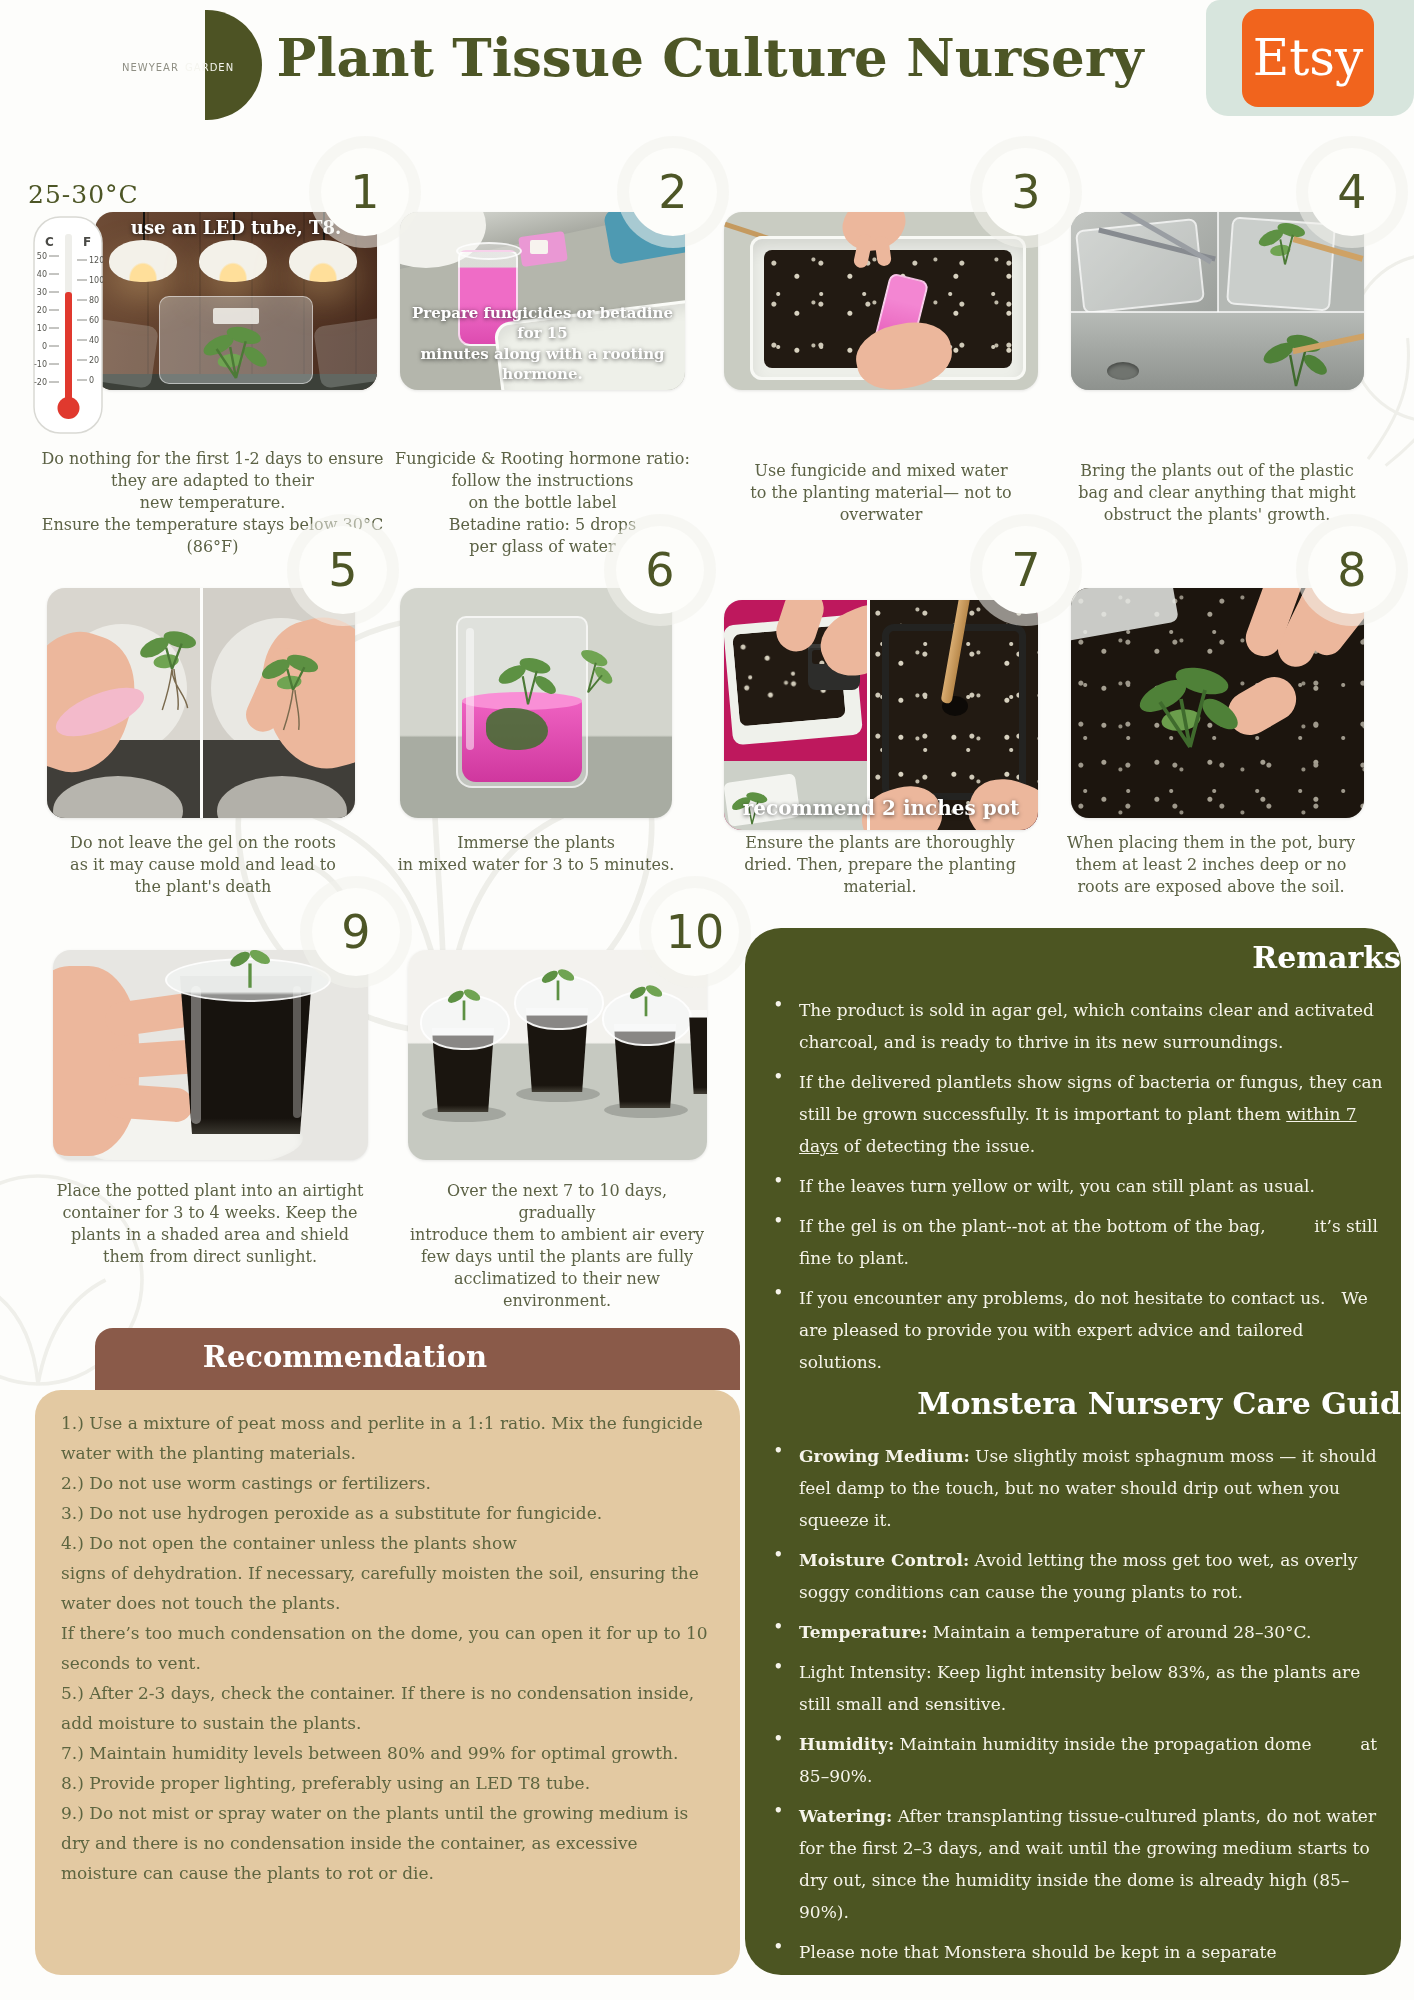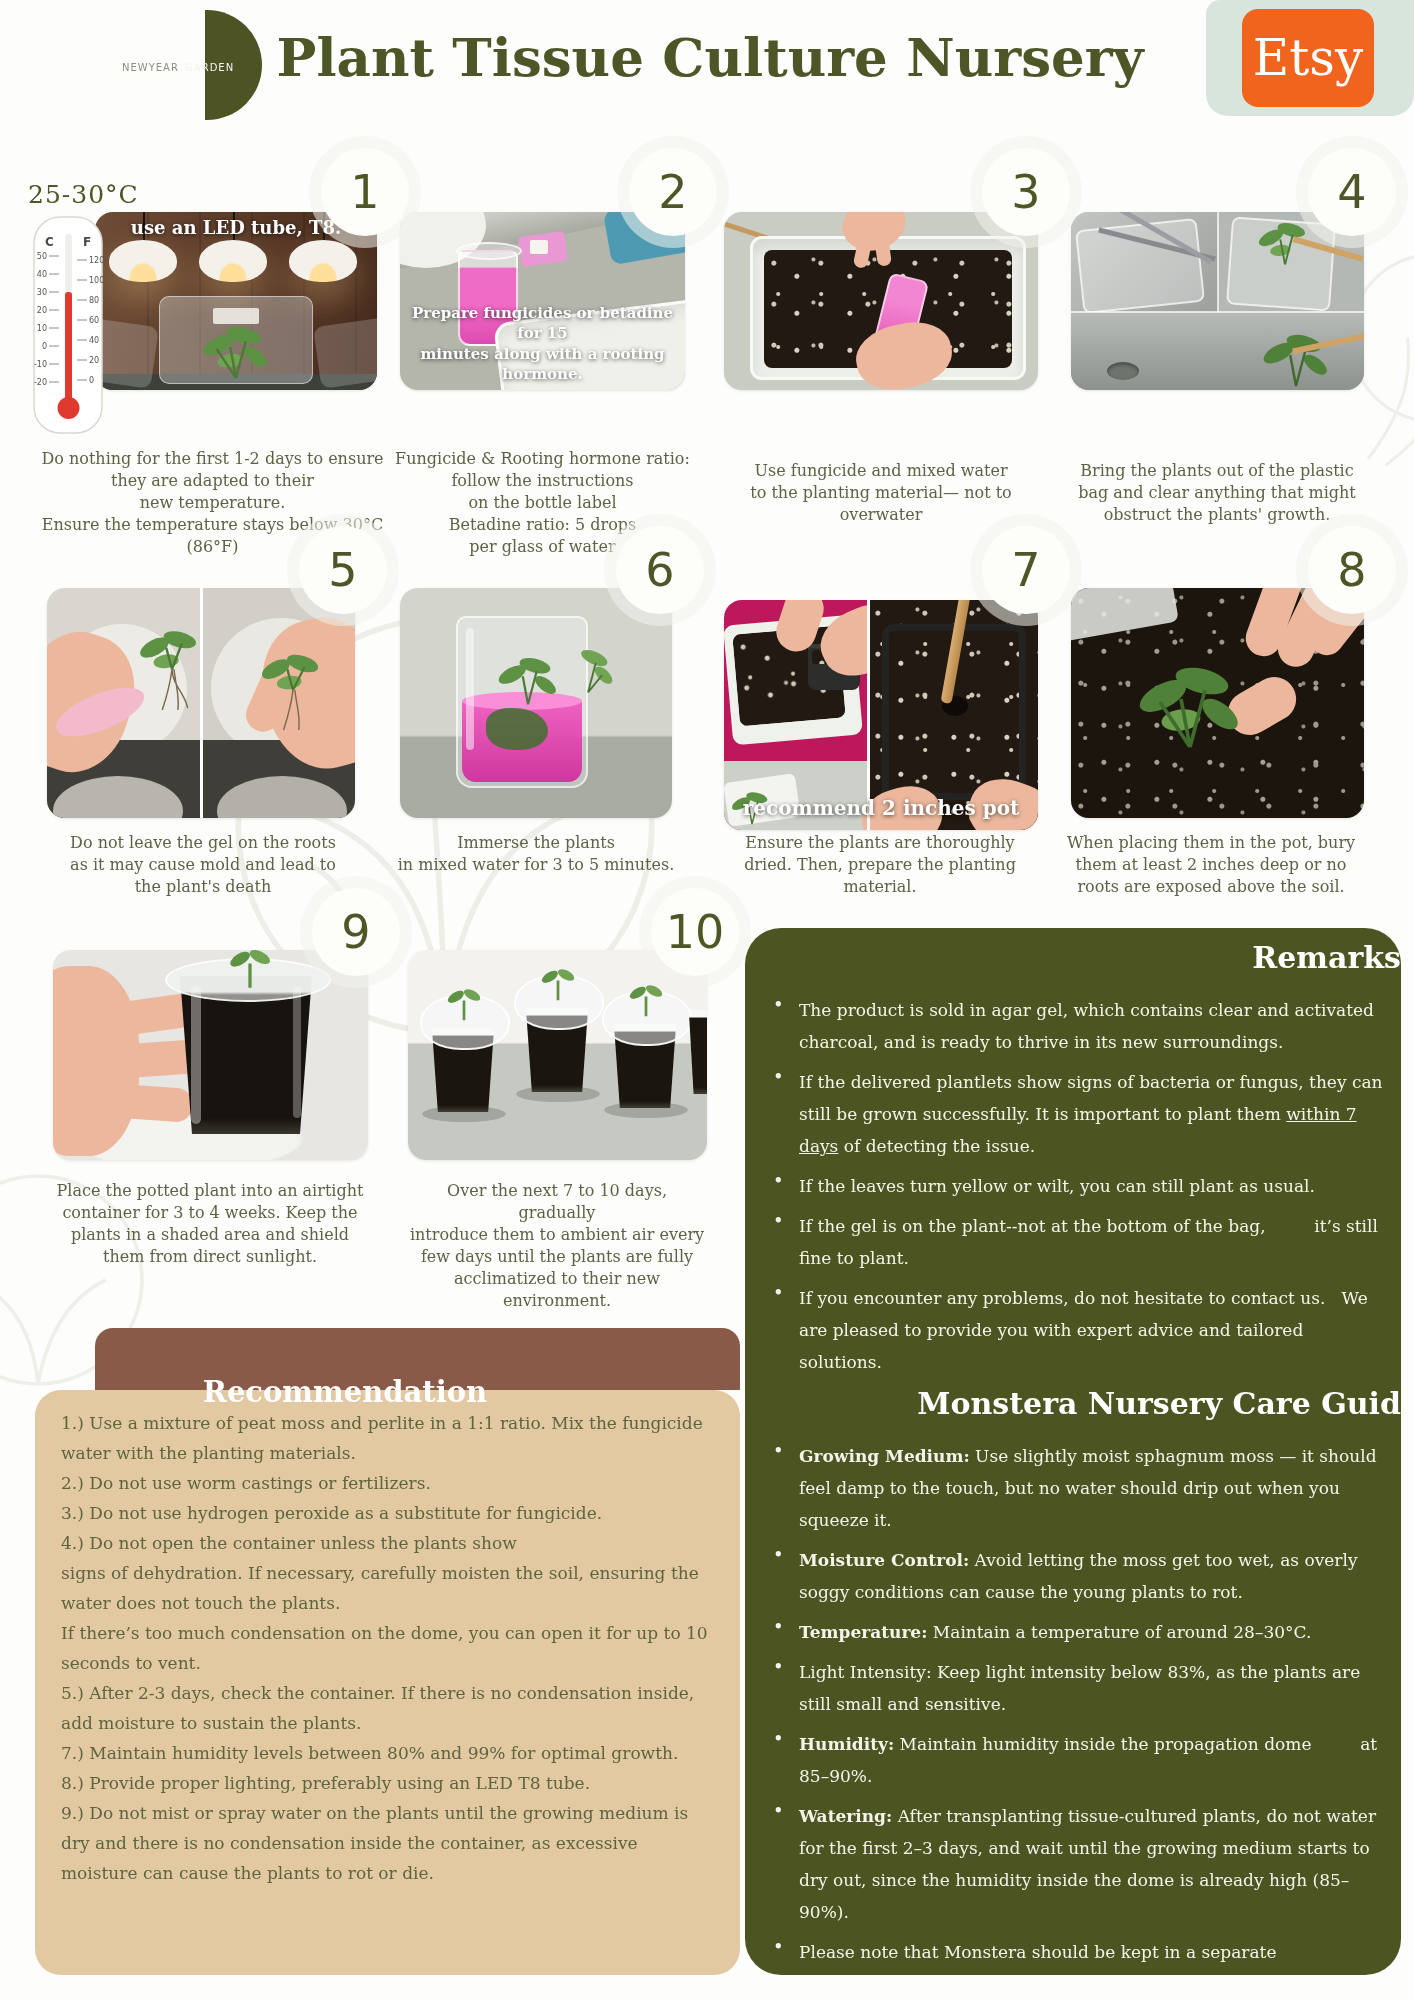--- a/index.html
+++ b/index.html
@@ -48,21 +48,21 @@
   .blist{position:absolute;left:28px;right:18px;}
   .bullet{display:flex;margin-bottom:8px;}
   .bdot{width:26px;flex:none;font-size:18px;}
   .btext{flex:1;font-size:17px;line-height:32px;}
   .btext b{font-weight:bold;}
   .u{text-decoration:underline;}
   
   .rec-header{position:absolute;left:95px;top:1328px;width:645px;height:62px;background:#8a5a49;
               border-radius:18px 18px 0 0;z-index:4;}
   .rec-title{position:absolute;left:30px;top:12px;width:440px;text-align:center;
-             font-weight:bold;font-size:29px;color:#ffffff;margin-top:35px;}
+             font-weight:bold;font-size:29px;color:#ffffff;}
   .rec-body{position:absolute;left:35px;top:1390px;width:705px;height:585px;background:#e3c9a2;
             border-radius:26px;z-index:3;overflow:hidden;}
   .rec-paras{padding:18px 26px 0 26px;}
   .rp{margin:0;font-size:17px;line-height:30px;color:#5d6540;}
 </style>
 </head>
 <body>
 
 <div id="poster">
 

